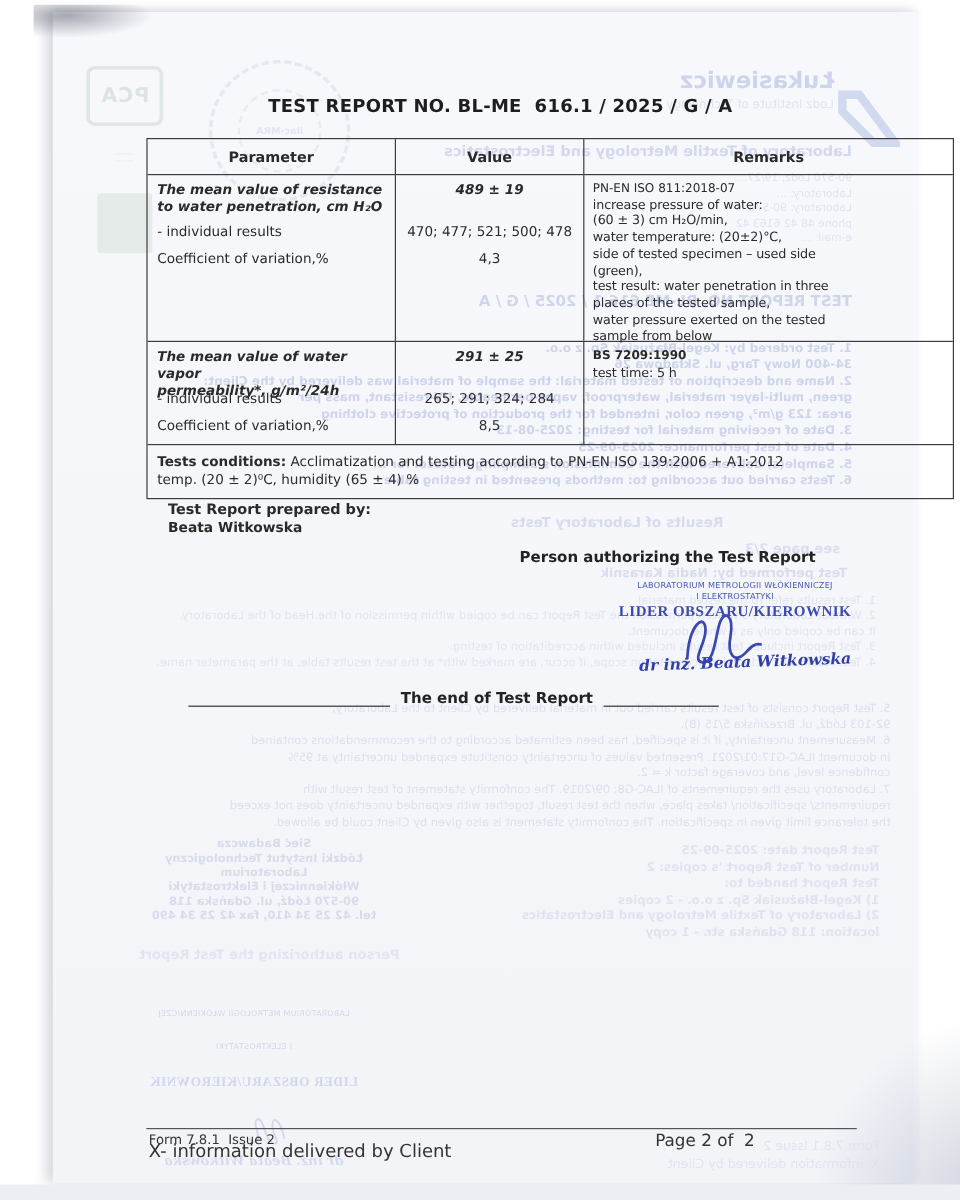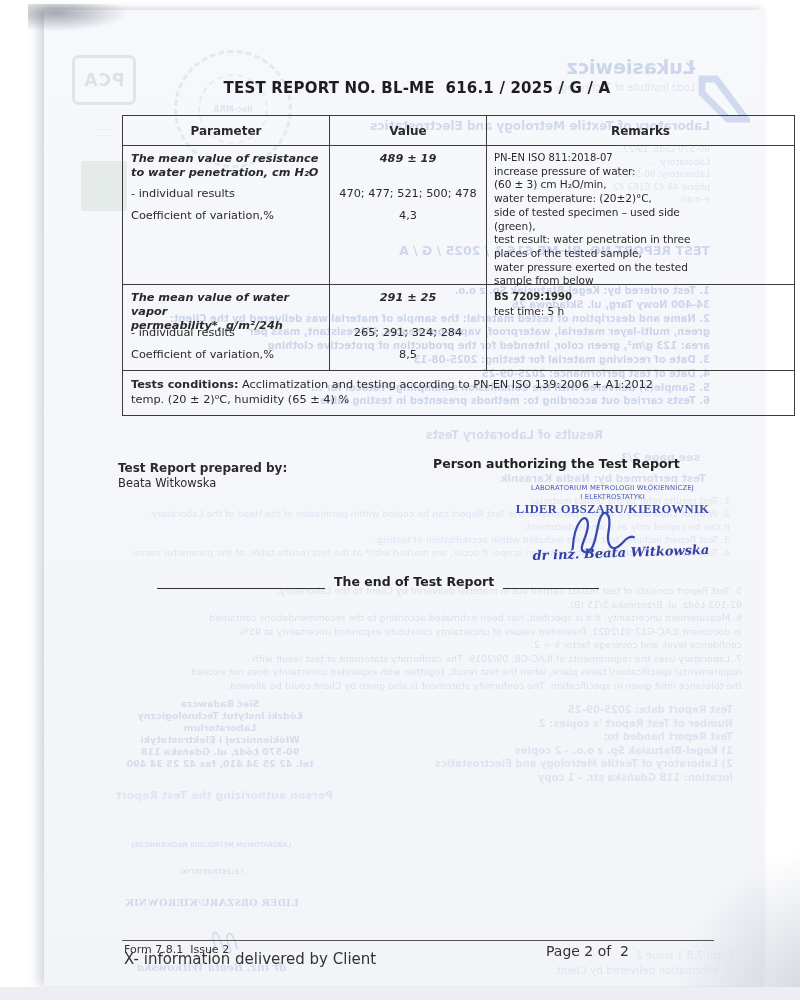--- a/index.html
+++ b/index.html
@@ -71,22 +71,22 @@
   .l2{position:absolute;top:41px;left:8px;right:4px;}
   .l3{position:absolute;top:63px;left:8px;right:4px;}
   .vc{left:0;right:0;text-align:center;}
   .b{font-weight:bold;}
   .rem-title{position:absolute;top:5px;left:7px;right:2px;font-size:10px;line-height:13.7px;}
   .rem-body{position:absolute;top:18.7px;left:7px;right:2px;font-size:10.6px;line-height:13.7px;
             letter-spacing:-.1px;white-space:pre-line;}
   .row-mid .rem-body{top:19.7px;}
   .cond-row{display:block;height:45px;padding:6px 8px;box-sizing:border-box;line-height:15px;
             font-size:11.3px;}
-  .prep{left:118px;top:417px;font-size:12px;margin-top:44px;}
-  .prep .name{font-weight:normal;font-size:11.5px;margin-top:1px;}
+  .prep{left:140px;top:417px;font-size:12px;}
+  .prep .name{font-weight:bold;font-size:11.5px;margin-top:1px;}
   .auth-head{left:433px;top:456px;font-size:12.5px;font-weight:bold;color:#222;}
   .stamp{left:505px;top:484px;width:215px;text-align:center;color:#4a58b4;}
   .stamp .s1{font-size:6.8px;letter-spacing:.2px;line-height:8.5px;}
   .stamp .s3{font-family:"Liberation Serif","DejaVu Serif",serif;font-weight:bold;font-size:12.5px;
              letter-spacing:.4px;color:#3c4aad;margin-top:1px;}
   .sig{left:566px;top:506px;transform:rotate(-7deg);}
   .signer{left:527px;top:545px;width:188px;text-align:center;font-family:"DejaVu Serif",serif;
           font-style:italic;font-weight:bold;font-size:13px;color:#3240a6;transform:rotate(-2deg);}
   .endline{left:157px;top:573px;height:16px;display:flex;align-items:flex-end;gap:9px;
            font-size:12.5px;font-weight:bold;color:#222;}

